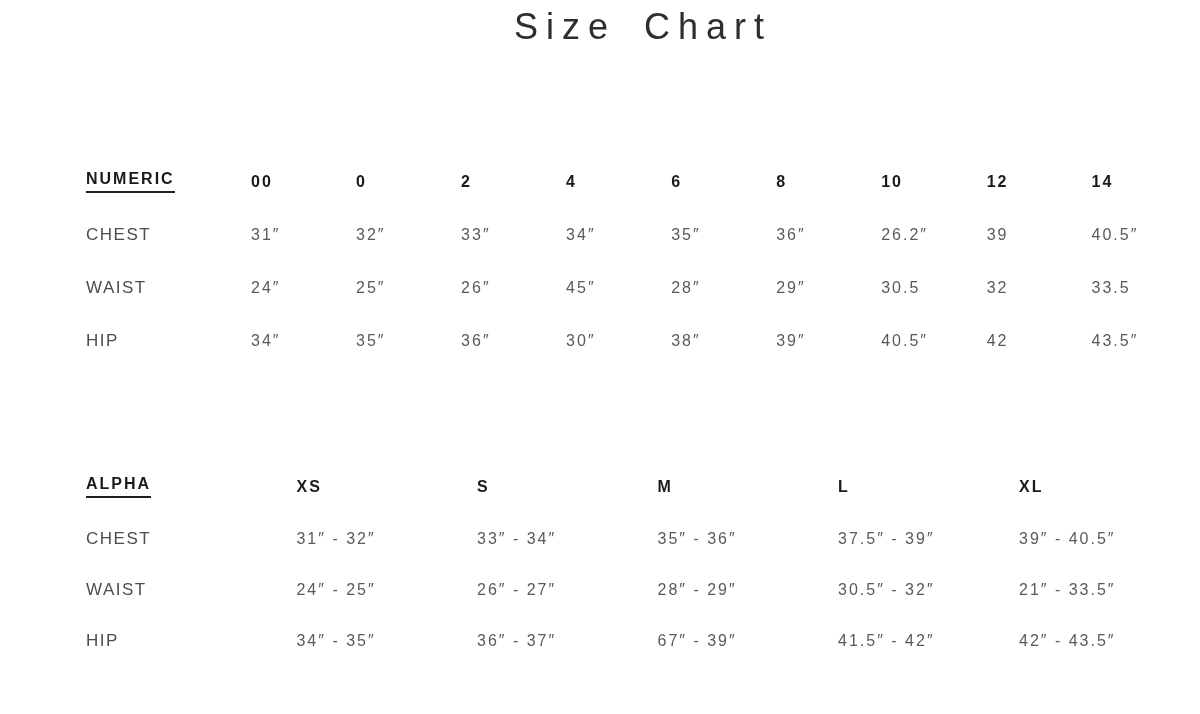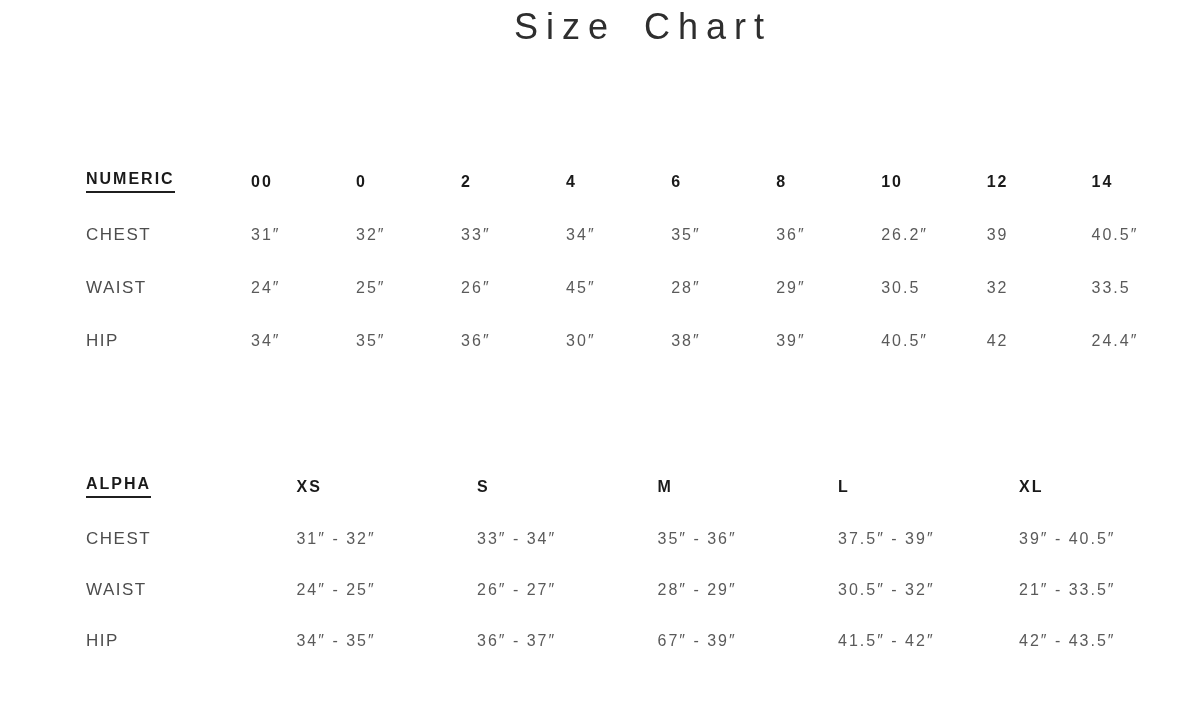--- a/index.html
+++ b/index.html
@@ -139,21 +139,21 @@
       <tr>
         <td class="row-label">HIP</td>
         <td class="cell-value">34″</td>
         <td class="cell-value">35″</td>
         <td class="cell-value">36″</td>
         <td class="cell-value">30″</td>
         <td class="cell-value">38″</td>
         <td class="cell-value">39″</td>
         <td class="cell-value">40.5″</td>
         <td class="cell-value">42</td>
-        <td class="cell-value">24.4″</td>
+        <td class="cell-value">43.5″</td>
       </tr>
     </tbody>
   </table>
 
   <table class="size-table alpha">
     <colgroup>
       <col style="width:214px">
       <col style="width:183px">
         <col style="width:183px">
         <col style="width:183px">

